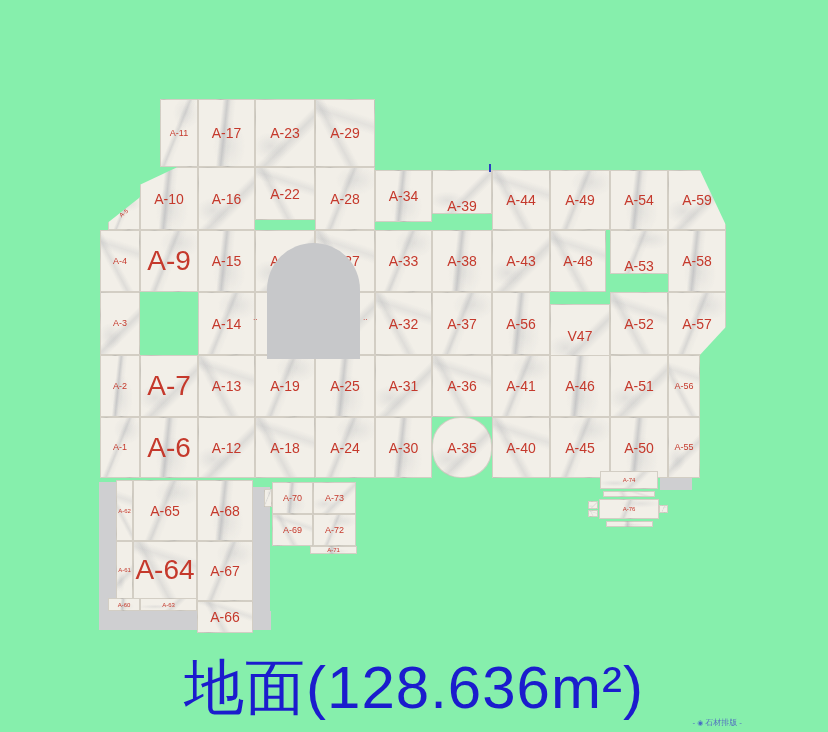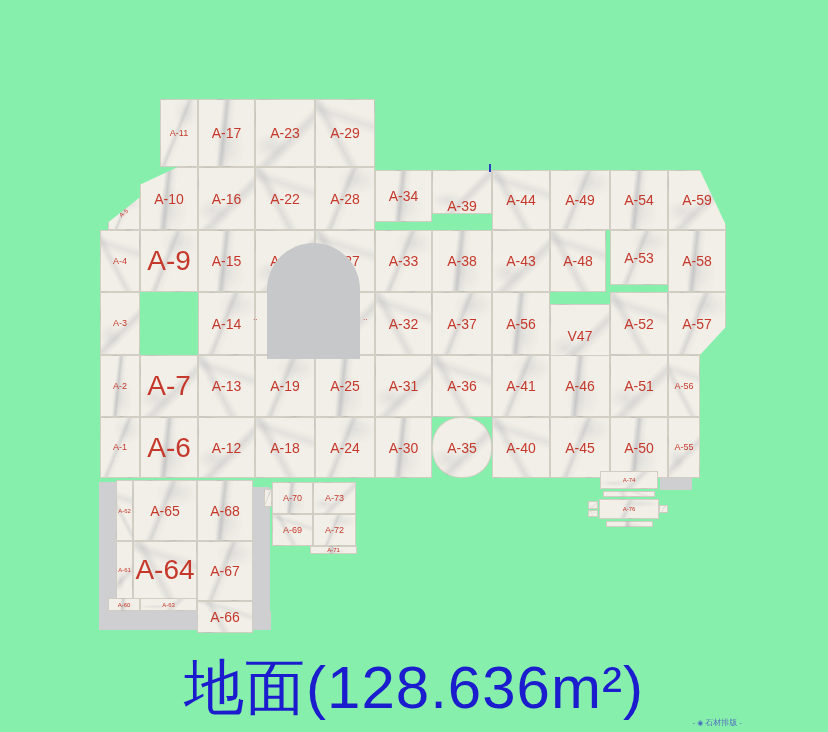--- a/index.html
+++ b/index.html
@@ -54,21 +54,21 @@
       </div>
       <div class="tile v0 s-xs" style="left: 108px; top: 196px; width: 32px; height: 34px; clip-path: polygon(100% 4%, 100% 100%, 0px 100%, 0px 78%);">
         <span class="tlabel" style="transform: rotate(-38deg);">A-5</span>
       </div>
       <div class="tile v1" style="left: 140px; top: 167px; width: 58px; height: 63px; clip-path: polygon(65% 0px, 100% 0px, 100% 100%, 0px 100%, 0px 28%);">
         <span class="tlabel">A-10</span>
       </div>
       <div class="tile v2" style="left: 198px; top: 167px; width: 57px; height: 63px;">
         <span class="tlabel">A-16</span>
       </div>
-      <div class="tile v3" style="left: 255px; top: 167px; width: 60px; height: 63px;">
+      <div class="tile v3" style="left: 255px; top: 167px; width: 60px; height: 53px;">
         <span class="tlabel">A-22</span>
       </div>
       <div class="tile v0" style="left: 315px; top: 167px; width: 60px; height: 63px;">
         <span class="tlabel">A-28</span>
       </div>
       <div class="tile v1" style="left: 375px; top: 170px; width: 57px; height: 52px;">
         <span class="tlabel">A-34</span>
       </div>
       <div class="tile v2" style="left: 432px; top: 170px; width: 60px; height: 44px; align-items: flex-end;">
         <span class="tlabel">A-39</span>
@@ -105,21 +105,21 @@
       </div>
       <div class="tile v1" style="left: 432px; top: 230px; width: 60px; height: 62px;">
         <span class="tlabel">A-38</span>
       </div>
       <div class="tile v2" style="left: 492px; top: 230px; width: 58px; height: 62px;">
         <span class="tlabel">A-43</span>
       </div>
       <div class="tile v3" style="left: 550px; top: 230px; width: 56px; height: 62px;">
         <span class="tlabel">A-48</span>
       </div>
-      <div class="tile v0" style="left: 610px; top: 230px; width: 58px; height: 55px;">
+      <div class="tile v0" style="left: 610px; top: 230px; width: 58px; height: 44px; align-items: flex-end;">
         <span class="tlabel">A-53</span>
       </div>
       <div class="tile v1" style="left: 668px; top: 230px; width: 58px; height: 62px;">
         <span class="tlabel">A-58</span>
       </div>
       <div class="tile v2 s-sm" style="left: 100px; top: 292px; width: 40px; height: 63px;">
         <span class="tlabel">A-3</span>
       </div>
       <div class="tile v0" style="left: 198px; top: 292px; width: 57px; height: 63px;">
         <span class="tlabel">A-14</span>

